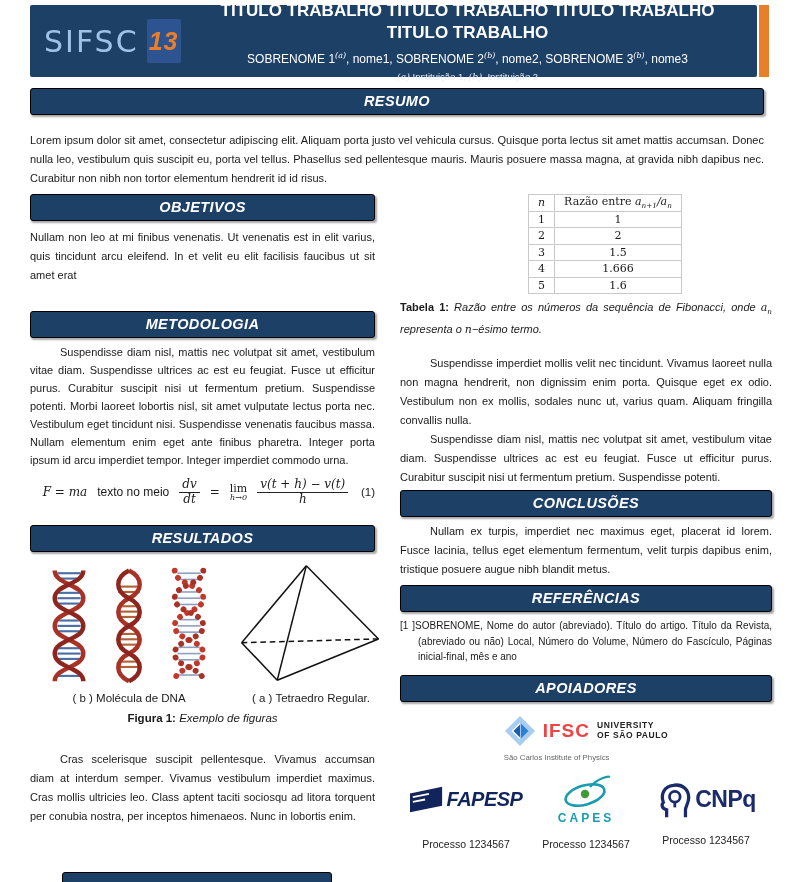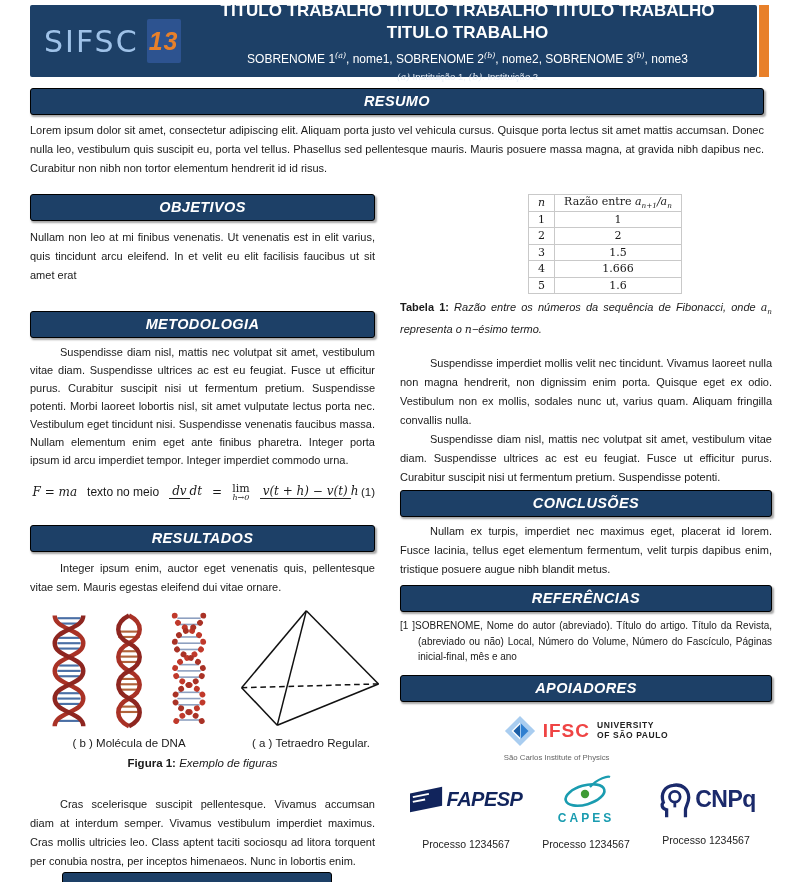--- a/index.html
+++ b/index.html
@@ -27,36 +27,36 @@
     box-shadow:1.5px 2px 2px rgba(0,0,0,.35);color:#fff;text-align:center;
     font-weight:700;font-style:italic;font-size:14.5px;height:27px;line-height:24px;
     box-sizing:border-box;letter-spacing:.4px;}
 
   
   .body-text{font-size:11px;line-height:19px;text-align:justify;}
   .indent{text-indent:30px;}
   p{margin:0;}
 
   .resumo-wrap{position:absolute;top:88px;left:30px;width:734px;}
-  .resumo-text{margin-top:6px;}
+  .resumo-text{margin-top:16px;}
 
   .columns{position:absolute;top:194px;left:30px;width:734px;display:flex;}
   .col-left{width:356px;padding-right:11px;box-sizing:border-box;}
   .vrule{width:2px;background:#000;}
   .col-right{flex:1;padding-left:14px;box-sizing:border-box;}
 
   .gap26{margin-top:26px;} .gap16{margin-top:16px;} .gap10{margin-top:10px;}
   .after-bar{margin-top:7px;}
 
   
   .equation{margin-top:6px;display:flex;align-items:center;font-size:12px;height:34px;}
   .eq-body{flex:1;display:flex;align-items:center;justify-content:center;gap:10px;}
   .mathit{font-family:"DejaVu Serif",serif;font-style:italic;}
   .plain{font-family:"Liberation Sans",sans-serif;font-style:normal;}
-  .frac{display:inline-flex;flex-direction:row;align-items:center;line-height:1.15;}
+  .frac{display:inline-flex;flex-direction:column;align-items:center;line-height:1.15;}
   .frac .num{border-bottom:1px solid #222;padding:0 3px;}
   .limwrap{display:inline-flex;flex-direction:column;align-items:center;line-height:1;}
   .lim{font-family:"DejaVu Serif",serif;font-size:11px;}
   .limsub{font-size:8px;}
   .eq-tag{font-size:11.5px;}
 
   
   .figures{margin-top:10px;display:flex;align-items:flex-end;}
   .figblock{display:flex;flex-direction:column;align-items:center;}
   .figblock.tetra{margin-left:22px;width:168px;}
@@ -149,21 +149,20 @@
           </span>
           <span class="frac">
             <span class="num mathit">v(t + h) − v(t)</span>
             <span class="mathit">h</span>
           </span>
         </span>
         <span class="eq-tag">(1)</span>
       </div>
 
       <div class="bar gap16">RESULTADOS</div>
-      <p class="body-text indent after-bar">Integer ipsum enim, auctor eget venenatis quis, pellentesque vitae sem. Mauris egestas eleifend dui vitae ornare.</p>
 
       <div class="figures">
         <div class="figblock dna">
           <div class="dna-row">
             <svg width="50" height="118" viewBox="0 0 56 126">
               <g stroke="#4a6fa5" stroke-width="2.4">
                 <line x1="15" y1="5" x2="41" y2="5"></line>
                   <line x1="16" y1="11" x2="40" y2="11"></line>
                 <line x1="16" y1="27" x2="40" y2="27"></line>
                   <line x1="15" y1="33" x2="41" y2="33"></line>

